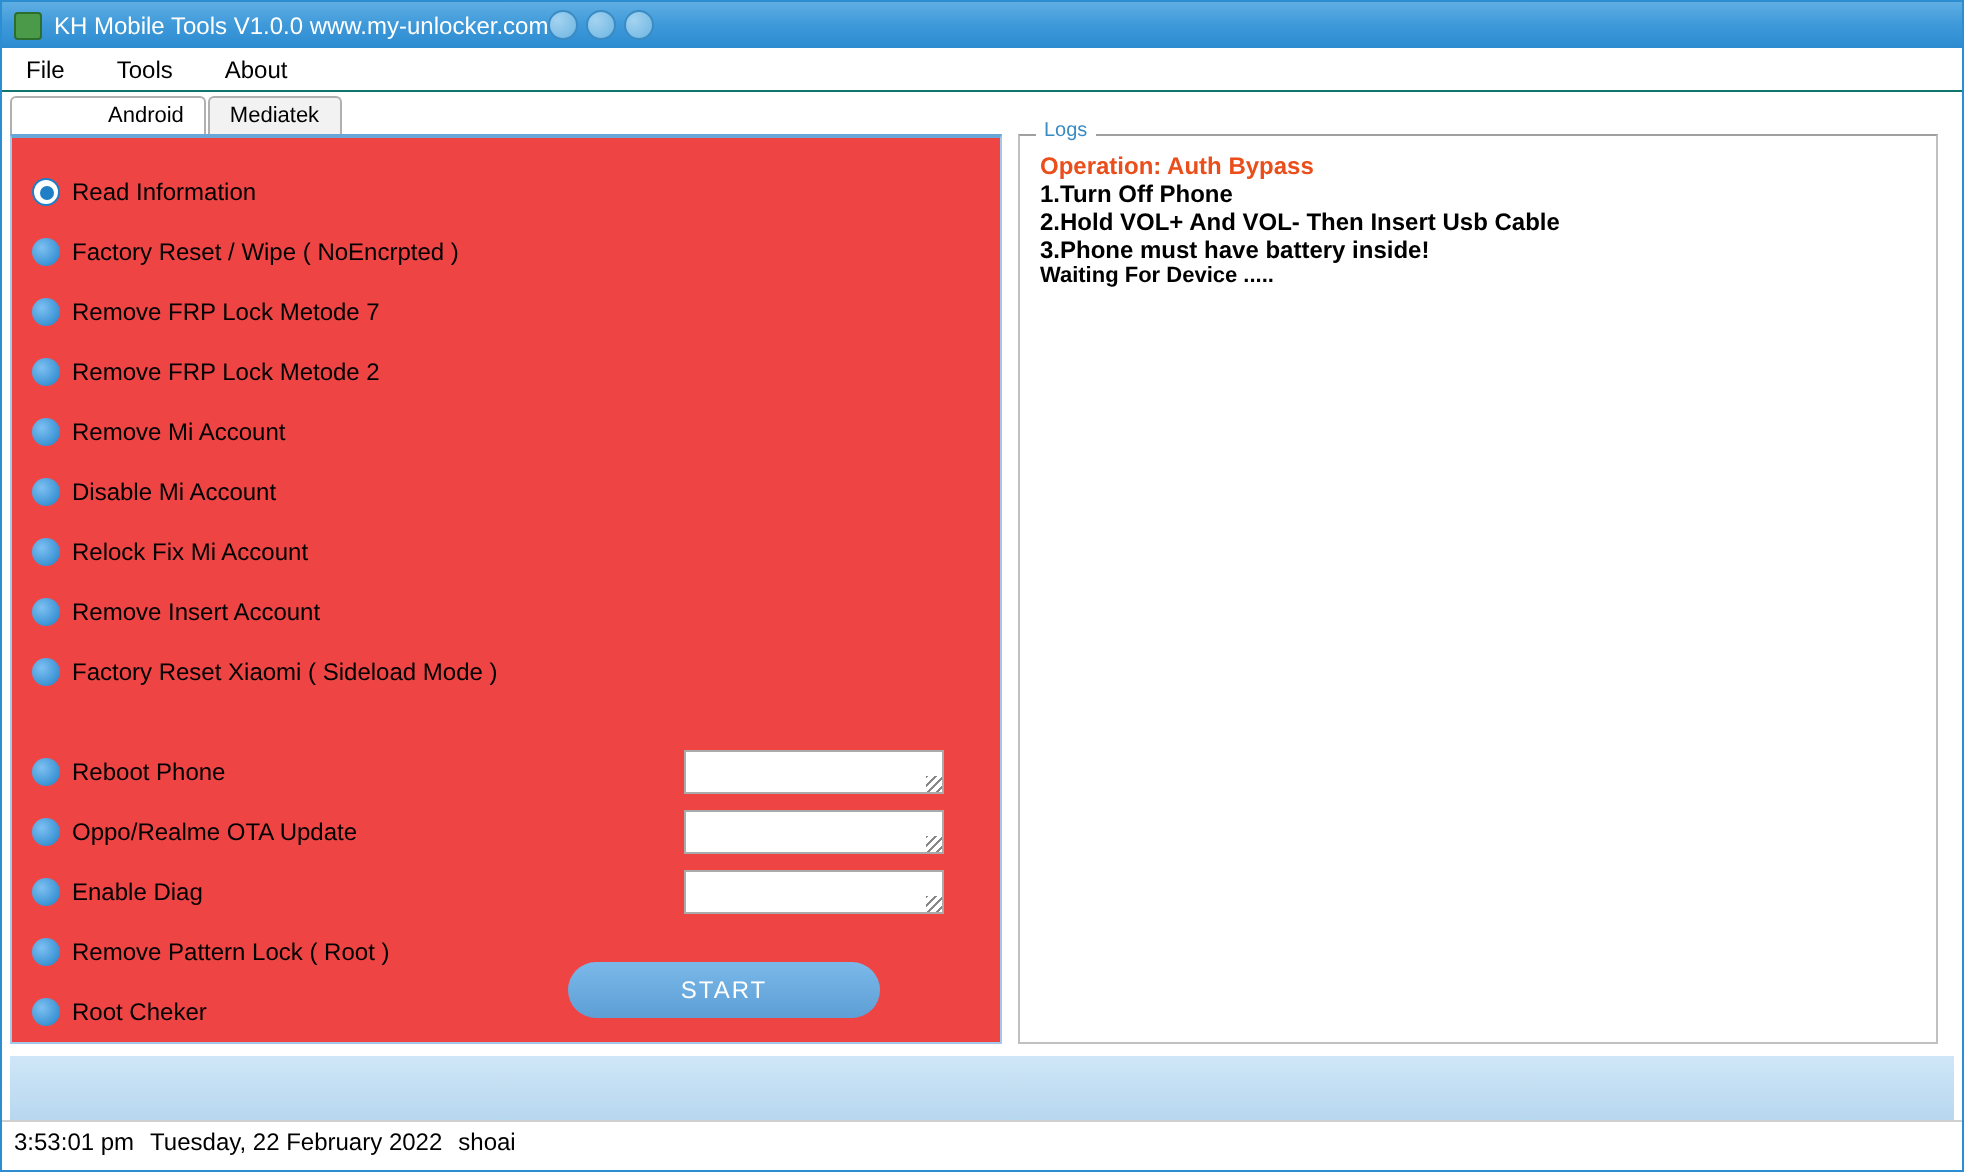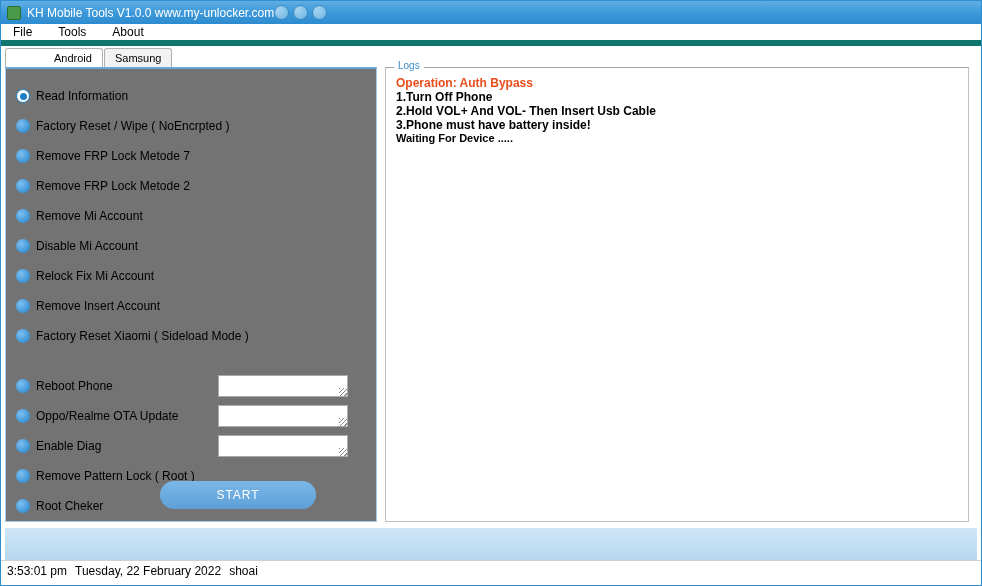--- a/index.html
+++ b/index.html
@@ -48,21 +48,21 @@
       border: 1px solid #3a8bc4;
     }
     .menubar {
       height: 22px;
       background: #fff;
       display: flex;
       align-items: center;
       padding: 0 8px;
       font-size: 12px;
       gap: 18px;
-      border-bottom: 6px solid #0f766e;
+      border-bottom: 1px solid #0f766e;
     }
     .menu-item {
       cursor: pointer;
       padding: 2px 4px;
     }
     .tabs {
       display: flex;
       padding: 2px 4px 0 4px;
       background: #fff;
       font-size: 11px;
@@ -82,24 +82,24 @@
       position: relative;
       z-index: 2;
       padding-left: 48px;
     }
     .main-columns {
       display: flex;
       height: 455px;
       padding: 0 4px;
     }
     .left-panel {
-      width: 372px;
+      width: 496px;
       border: 1px solid #a3c8e8;
       border-top: 2px solid #6ba7d6;
-      background: #737373;
+      background: #ef4444;
       padding: 12px 8px 8px 10px;
       position: relative;
     }
     .option-row {
       display: flex;
       align-items: center;
       height: 30px;
       font-size: 12px;
     }
     .radio-dot {
@@ -243,21 +243,21 @@
 </div>
 
 <div class="menubar">
   <span class="menu-item">File</span>
   <span class="menu-item">Tools</span>
   <span class="menu-item">About</span>
 </div>
 
 <div class="tabs">
   <div class="tab active">Android</div>
-  <div class="tab">Samsung</div>
+  <div class="tab">Mediatek</div>
 </div>
 
 <div class="main-columns">
   <div class="left-panel">
     <div class="options-list" id="options-list">
         <div class="option-row">
           <div class="radio-selected"></div>
           <span class="opt-label">Read Information</span>
         </div>
         <div class="option-row">

